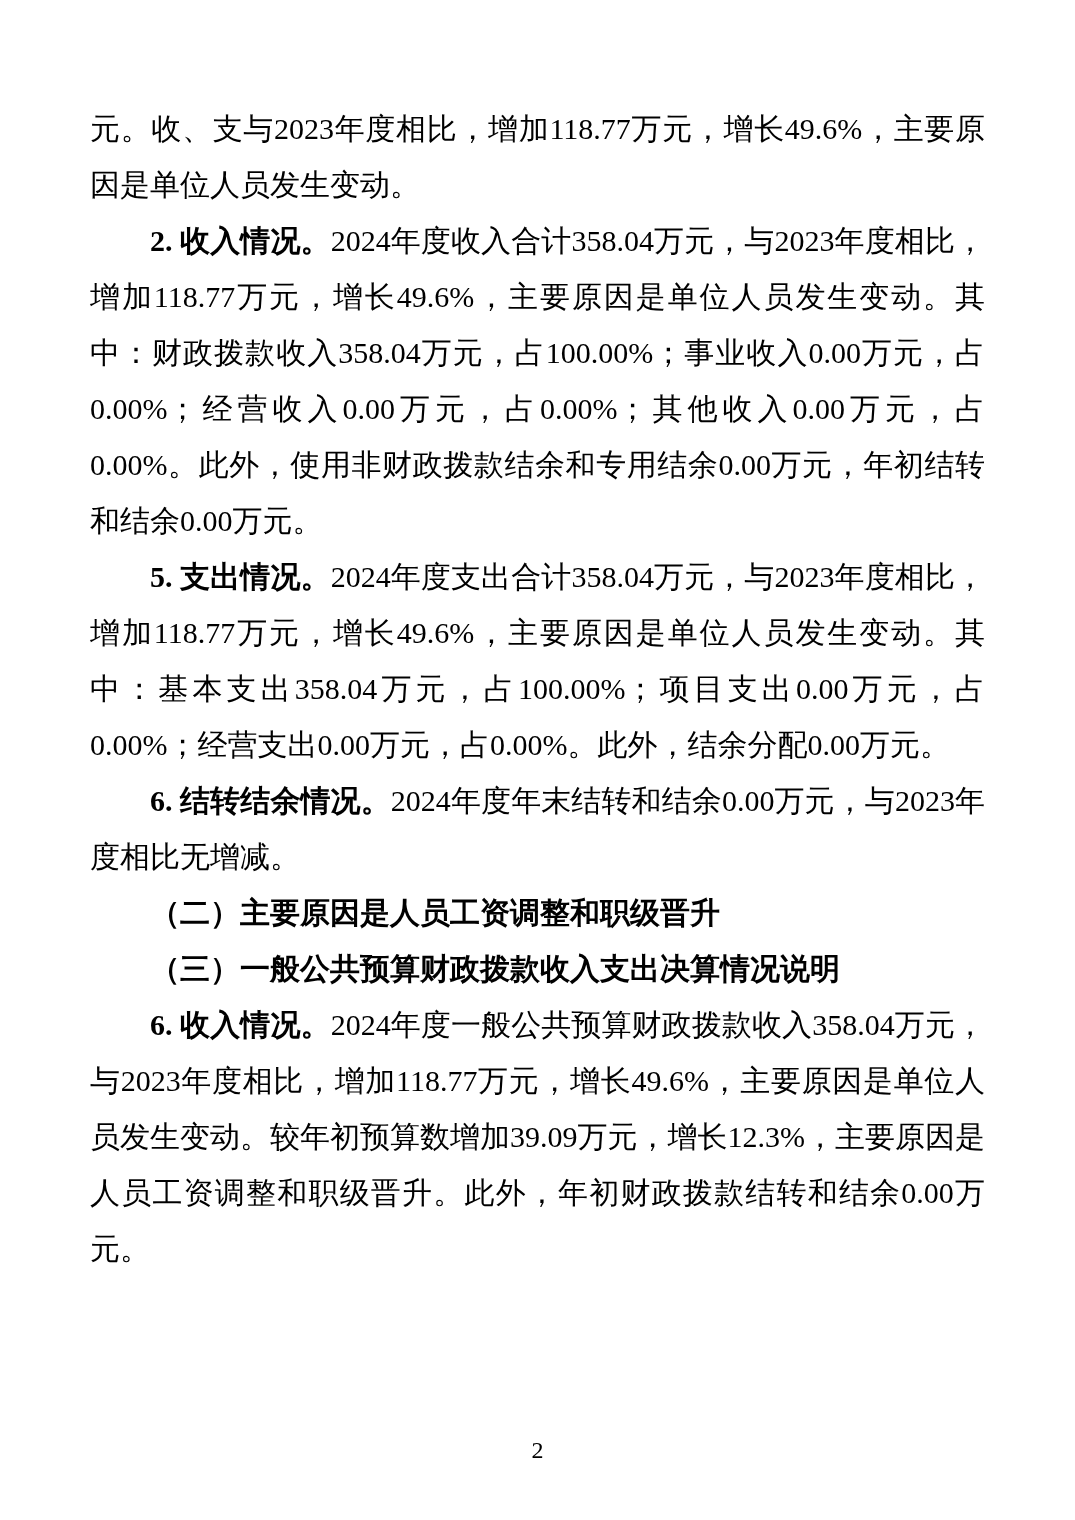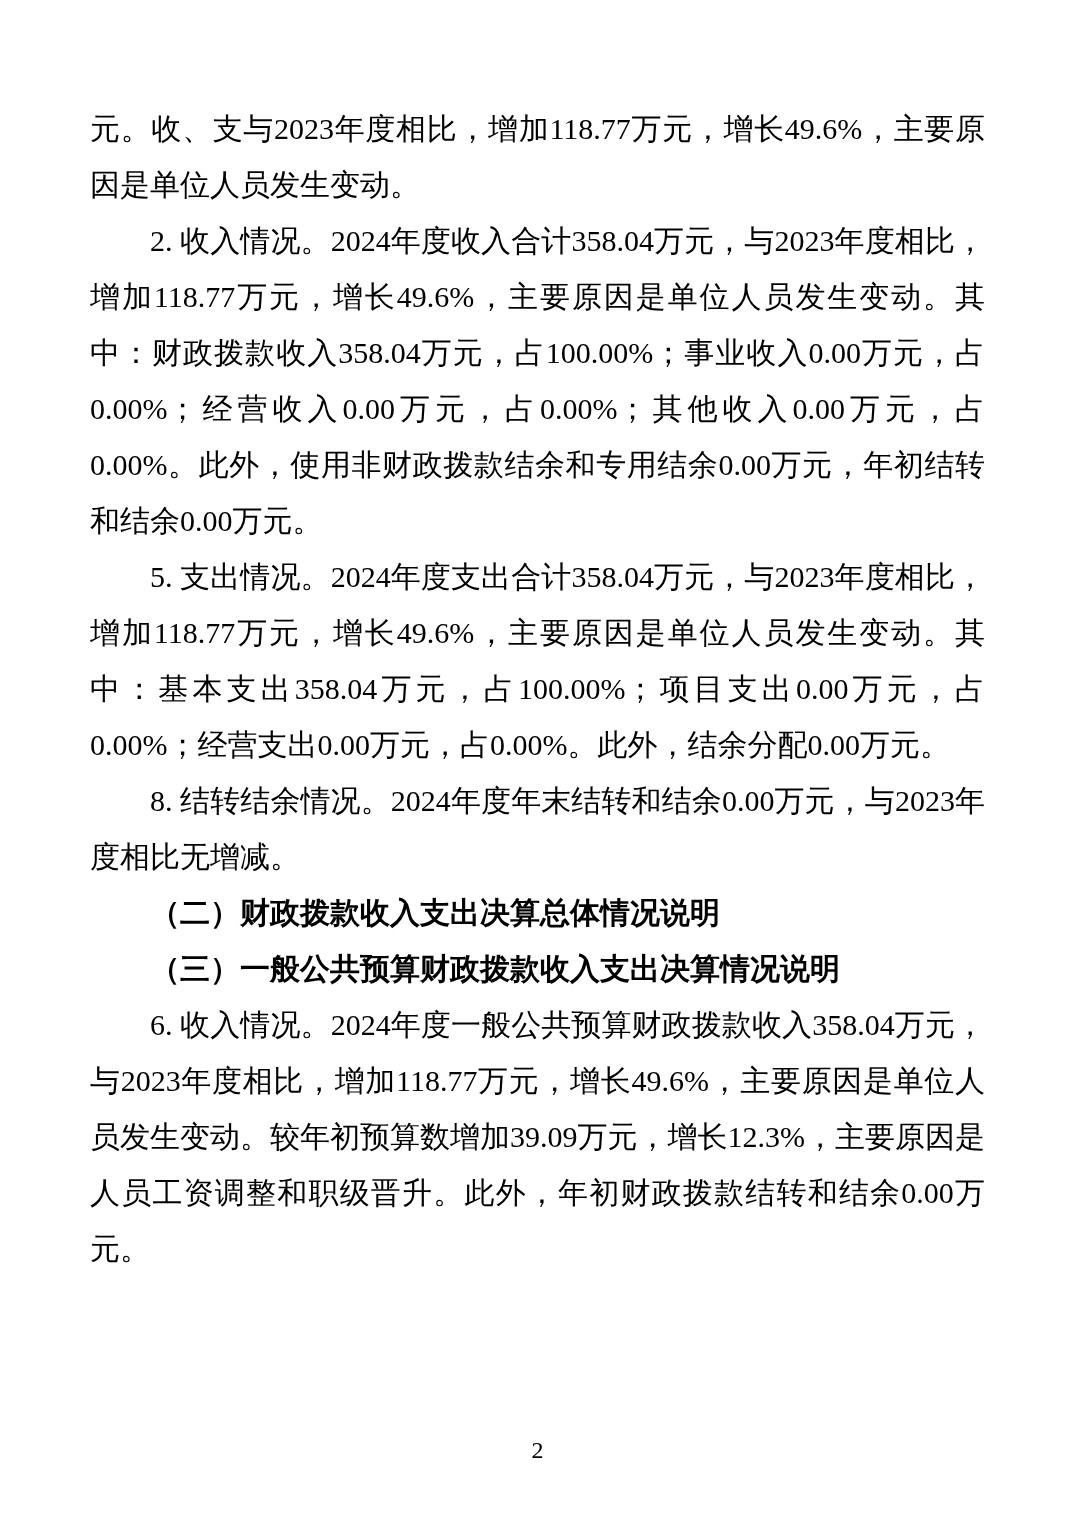--- a/index.html
+++ b/index.html
@@ -30,21 +30,21 @@
   }
   p.block {
     margin: 0;
     font-size: 30px;
     line-height: 56px;
     text-align: justify;
     text-justify: inter-character;
     word-break: normal;
   }
   p.indent { text-indent: 2em; }
-  .lead { font-weight: 400; }
+  .lead { font-weight: 700; }
   p.heading { font-weight: 700; }
   .footer {
     position: absolute;
     top: 1436px;
     left: 0;
     width: 100%;
     text-align: center;
     font-size: 24px;
     line-height: 28px;
   }
@@ -54,23 +54,23 @@
 
 <div class="page">
   <div class="content">
 
     <p class="block"><span>元。收、支与2023年度相比，增加118.77万元，增长49.6%，主要原因是单位人员发生变动。</span></p>
 
     <p class="block indent"><b class="lead">2. 收入情况。</b><span>2024年度收入合计358.04万元，与2023年度相比，增加118.77万元，增长49.6%，主要原因是单位人员发生变动。其中：财政拨款收入358.04万元，占100.00%；事业收入0.00万元，占0.00%；经营收入0.00万元，占0.00%；其他收入0.00万元，占0.00%。此外，使用非财政拨款结余和专用结余0.00万元，年初结转和结余0.00万元。</span></p>
 
     <p class="block indent"><b class="lead">5. 支出情况。</b><span>2024年度支出合计358.04万元，与2023年度相比，增加118.77万元，增长49.6%，主要原因是单位人员发生变动。其中：基本支出358.04万元，占100.00%；项目支出0.00万元，占0.00%；经营支出0.00万元，占0.00%。此外，结余分配0.00万元。</span></p>
 
-    <p class="block indent"><b class="lead">8. 结转结余情况。</b><span>2024年度年末结转和结余0.00万元，与2023年度相比无增减。</span></p>
+    <p class="block indent"><b class="lead">6. 结转结余情况。</b><span>2024年度年末结转和结余0.00万元，与2023年度相比无增减。</span></p>
 
-    <p class="block indent heading"><span>（二）财政拨款收入支出决算总体情况说明</span></p>
+    <p class="block indent heading"><span>（二）主要原因是人员工资调整和职级晋升</span></p>
 
 
     <p class="block indent heading"><span>（三）一般公共预算财政拨款收入支出决算情况说明</span></p>
 
     <p class="block indent"><b class="lead">6. 收入情况。</b><span>2024年度一般公共预算财政拨款收入358.04万元，与2023年度相比，增加118.77万元，增长49.6%，主要原因是单位人员发生变动。较年初预算数增加39.09万元，增长12.3%，主要原因是人员工资调整和职级晋升。此外，年初财政拨款结转和结余0.00万元。</span></p>
 
 
   </div>
 
   <div class="footer"><span>2</span></div>

